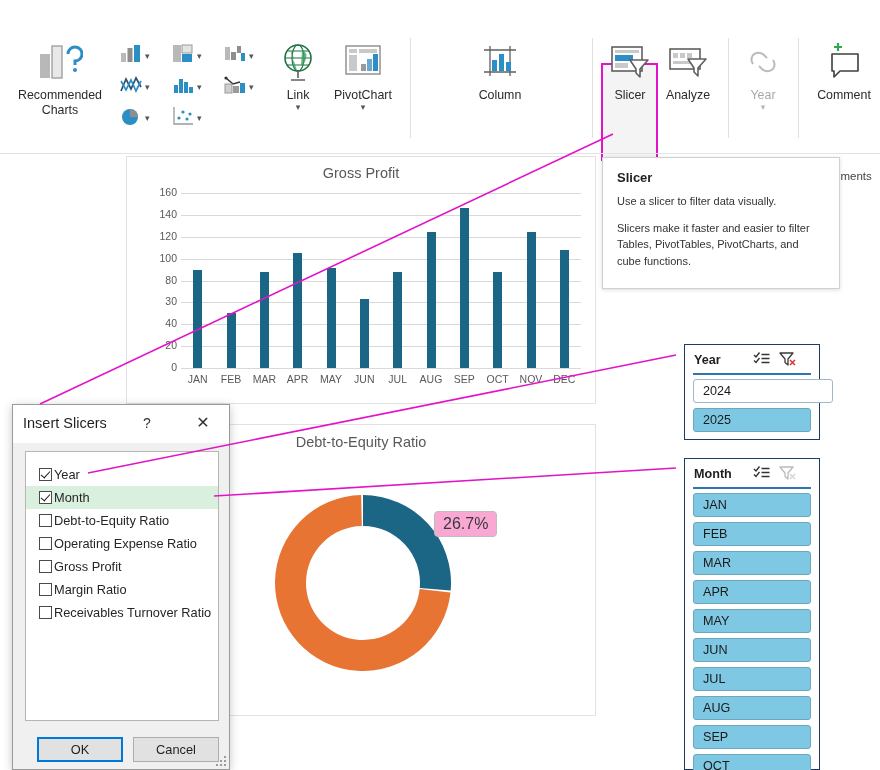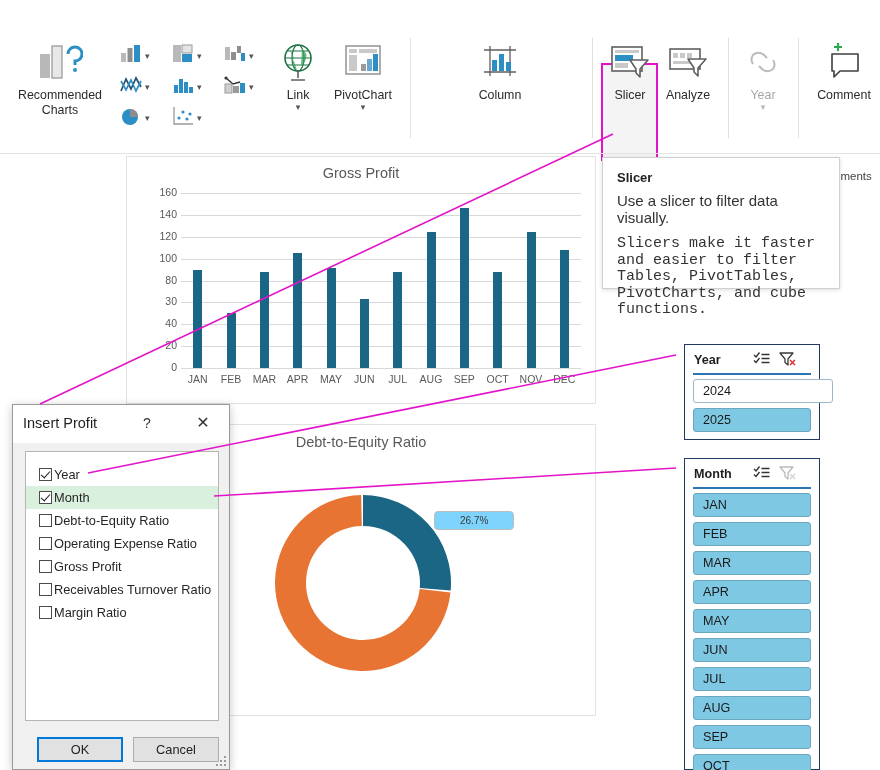--- a/index.html
+++ b/index.html
@@ -32,22 +32,22 @@
   #slicerhl{position:absolute;left:601px;top:33px;width:57px;height:98px;
     border:2px solid #e313c8;background:#f4f4f4;box-sizing:border-box;}
   .dlglauncher{position:absolute;font-size:11px;color:#555;cursor:pointer;}
   #ribbonrule{position:absolute;left:0;top:153px;width:880px;height:1px;background:#e3e3e3;}
 
   
   #tooltip{position:absolute;left:602px;top:157px;width:238px;height:132px;
     background:#fff;border:1px solid #d0d0d0;box-shadow:0 1px 4px rgba(0,0,0,.14);
     padding:12px 14px;box-sizing:border-box;}
   #tooltip .tt-title{font-size:13px;font-weight:700;color:#1f1f1f;margin-bottom:8px;}
-  #tooltip .tt-p{font-size:15px;color:#333;line-height:16.5px;margin-bottom:10px;}
-  #tooltip .tt-p:last-child{margin-bottom:16px;font-family:Liberation Mono, monospace;}
+  #tooltip .tt-p{font-size:11px;color:#333;line-height:16.5px;margin-bottom:10px;}
+  #tooltip .tt-p:last-child{margin-bottom:16px;}
 
   
   #sheetdiv{position:absolute;left:126px;top:156px;width:1px;height:248px;background:#d9d9d9;}
 
   
   #barchart{position:absolute;left:126px;top:156px;width:470px;height:248px;
     background:#fff;border:1px solid #e2e2e2;box-sizing:border-box;}
   #barchart .ct{position:absolute;left:0;right:0;top:8px;text-align:center;
     font-size:14.5px;color:#595959;}
   .plot{position:absolute;left:54px;top:36px;width:400px;height:175px;}
@@ -57,22 +57,22 @@
   .bar{position:absolute;bottom:0;width:9px;background:#1B6585;}
   .xtick{position:absolute;top:180px;font-size:10.5px;color:#595959;
     text-align:center;width:34px;}
 
   
   #donutchart{position:absolute;left:126px;top:424px;width:470px;height:292px;
     background:#fff;border:1px solid #e2e2e2;box-sizing:border-box;}
   #donutchart .ct{position:absolute;left:0;right:0;top:9px;text-align:center;
     font-size:14.5px;color:#595959;}
   #donutwrap{position:absolute;left:138px;top:60px;width:196px;height:196px;}
-  #dlabel{position:absolute;left:307px;top:86px;padding:3px 25px;background:#7dd3fc;
-    border:1px solid #bdbdbd;border-radius:4px;font-size:10px;color:#3a3a3a;}
+  #dlabel{position:absolute;left:307px;top:86px;padding:3px 8px;background:#f9a8d4;
+    border:1px solid #bdbdbd;border-radius:4px;font-size:16px;color:#3a3a3a;}
 
   
   #dlg{position:absolute;left:12px;top:404px;width:218px;height:366px;
     background:#f0f0f0;border:1px solid #9a9a9a;box-sizing:border-box;
     box-shadow:0 2px 9px rgba(0,0,0,.22);}
   #dlg .titlebar{position:absolute;left:0;top:0;width:100%;height:38px;background:#fff;}
   #dlg .dtitle{position:absolute;left:10px;top:10px;font-size:14.5px;color:#1f1f1f;}
   #dlg .help{position:absolute;left:130px;top:10px;font-size:14px;color:#333;cursor:pointer;}
   #dlg .close{position:absolute;left:180px;top:8px;font-size:16px;color:#333;cursor:pointer;
     width:20px;text-align:center;}
@@ -450,21 +450,21 @@
       <div class="sitem on" style="top: 179px; width: 118px;">JUN</div>
       <div class="sitem on" style="top: 208px; width: 118px;">JUL</div>
       <div class="sitem on" style="top: 237px; width: 118px;">AUG</div>
       <div class="sitem on" style="top: 266px; width: 118px;">SEP</div>
       <div class="sitem on" style="top: 295px; width: 118px;">OCT</div>
     </div>
 </div>
 
 <div id="dlg">
   <div class="titlebar">
-    <div class="dtitle">Insert Profit</div>
+    <div class="dtitle">Insert Slicers</div>
     <div class="help">?</div>
     <div class="close">✕</div>
   </div>
   <div id="listbox">
       <div class="cbrow">
         <span class="cb on"></span>
         <span class="txt">Year</span>
       </div>
       <div class="cbrow sel">
         <span class="cb on"></span>
@@ -477,25 +477,25 @@
       <div class="cbrow">
         <span class="cb"></span>
         <span class="txt">Operating Expense Ratio</span>
       </div>
       <div class="cbrow">
         <span class="cb"></span>
         <span class="txt">Gross Profit</span>
       </div>
       <div class="cbrow">
         <span class="cb"></span>
-        <span class="txt">Receivables Turnover Ratio</span>
+        <span class="txt">Margin Ratio</span>
       </div>
       <div class="cbrow">
         <span class="cb"></span>
-        <span class="txt">Margin Ratio</span>
+        <span class="txt">Receivables Turnover Ratio</span>
       </div>
     </div>
   <div class="dbtn" id="okbtn">OK</div>
   <div class="dbtn" id="cancelbtn">Cancel</div>
   <div id="grip">
       <i style="left: 8px; top: 0px;"></i>
       <i style="left: 4px; top: 4px;"></i>
       <i style="left: 8px; top: 4px;"></i>
       <i style="left: 0px; top: 8px;"></i>
       <i style="left: 4px; top: 8px;"></i>

